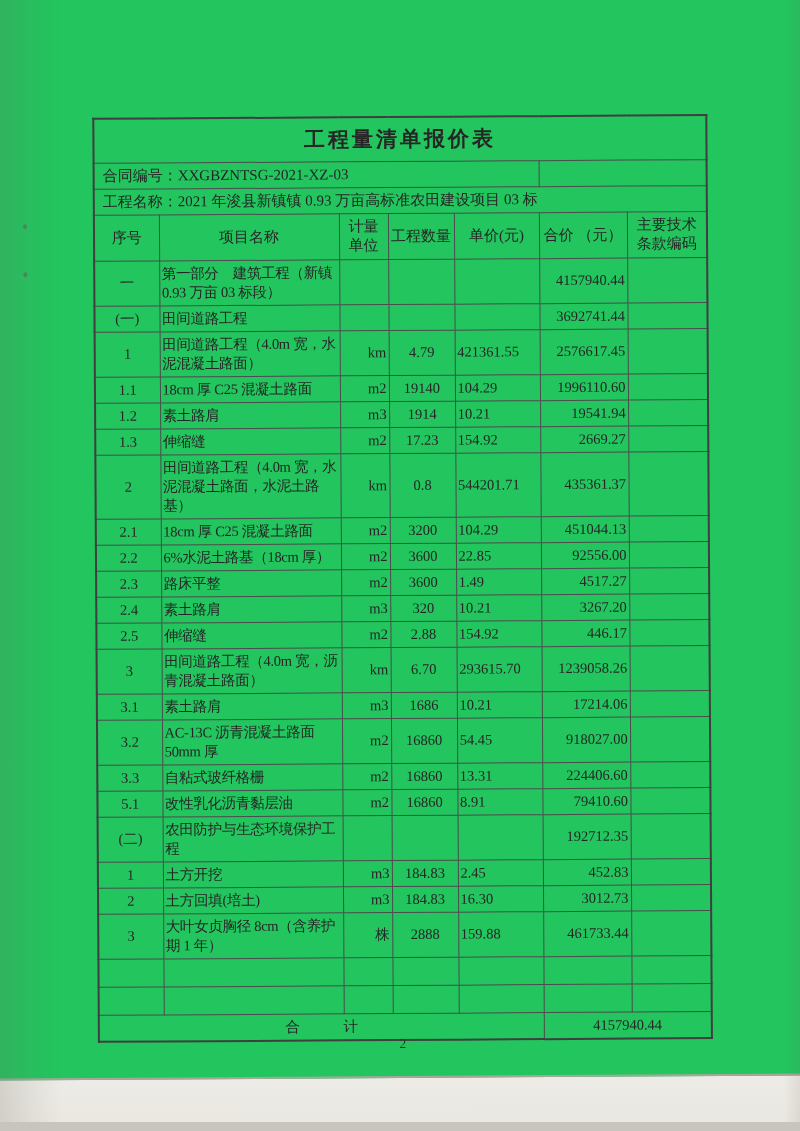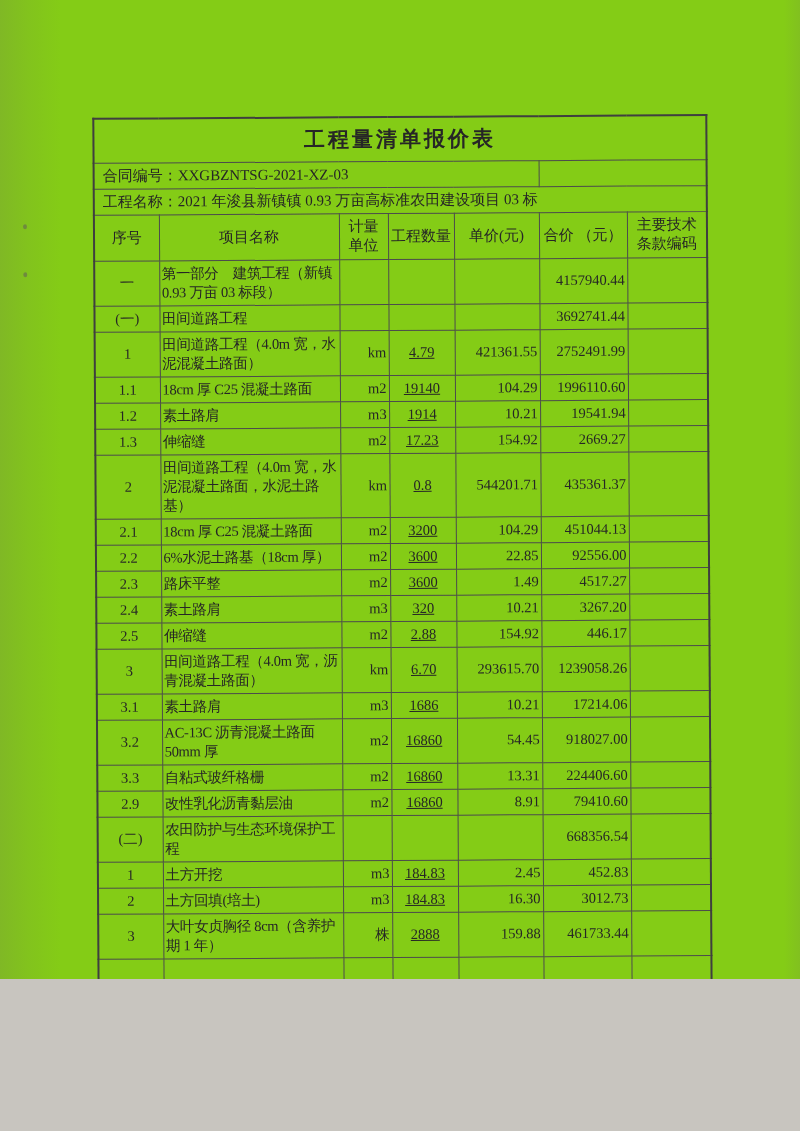--- a/index.html
+++ b/index.html
@@ -1,36 +1,36 @@
 <!DOCTYPE html>
 <html><head>
 <meta charset="utf-8">
 <style>
   * { margin:0; padding:0; box-sizing:border-box; }
   html,body { width:800px; height:1131px; }
   body { font-family:"Liberation Serif","DejaVu Serif",serif; background:#c8c5bf; }
-  .page { position:relative; width:800px; height:979px; background:#84cc16; overflow:hidden; }
+  .page { position:relative; width:800px; height:1122px; background:#22c55e; overflow:hidden; }
   .scan { position:absolute; inset:0; transform:rotate(-0.35deg); transform-origin:400px 560px; }
 
   .quote-table { position:absolute; left:95px; top:116px; width:613px;
                  border-collapse:collapse; table-layout:fixed; color:#262626;
                  border:2px solid #3f3f3f; }
   .quote-table td, .quote-table th { border:1px solid #4c4c4c; font-weight:normal;
                  font-size:14.5px; line-height:19px; padding:3px 2px;
                  vertical-align:middle; height:26px; overflow:hidden; }
   tr.title-row td { height:44px; font-size:21px; font-weight:bold; letter-spacing:3px;
                  text-align:center; }
   tr.meta-row td { height:24px; text-align:left; padding-left:8px; font-size:15px; }
   tr.header-row th { height:46px; text-align:center; white-space:pre-line; font-size:15px; }
   .c-no   { text-align:center; }
   .c-name { text-align:left; font-size:13px; letter-spacing:-0.3px;
             padding:3px 4px 3px 7px; }
   .c-unit { text-align:right; font-size:13.5px; }
-  .c-qty  { text-align:center;text-decoration:underline; }
-  .c-price{ text-align:right; padding-right:8px; }
+  .c-qty  { text-align:center; }
+  .c-price{ text-align:left; padding-right:8px; }
   .c-total{ text-align:right; padding-right:8px; }
   tr.empty-row td { height:28px; }
   tr.sum-row td { height:26px; }
   .sum-label { text-align:center; font-size:16px; }
   .sum-value { text-align:center; }
 
   .page-number { position:absolute; left:0; top:1036px; width:800px; text-align:center;
                  font-size:13.5px; color:#33322f; }
   .below-page  { position:absolute; top:1076px; left:-24px; width:848px; height:140px;
                  border-top:2px solid #a8a59d;
@@ -99,21 +99,21 @@
     <td class="c-price"></td>
     <td class="c-total">3692741.44</td>
     <td class="c-code"></td>
   </tr>
           <tr>
     <td class="c-no">1</td>
     <td class="c-name">田间道路工程（4.0m 宽，水泥混凝土路面）</td>
     <td class="c-unit">km</td>
     <td class="c-qty">4.79</td>
     <td class="c-price">421361.55</td>
-    <td class="c-total">2752491.99</td>
+    <td class="c-total">2576617.45</td>
     <td class="c-code"></td>
   </tr>
           <tr>
     <td class="c-no">1.1</td>
     <td class="c-name">18cm 厚 C25 混凝土路面</td>
     <td class="c-unit">m2</td>
     <td class="c-qty">19140</td>
     <td class="c-price">104.29</td>
     <td class="c-total">1996110.60</td>
     <td class="c-code"></td>
@@ -220,35 +220,35 @@
           <tr>
     <td class="c-no">3.3</td>
     <td class="c-name">自粘式玻纤格栅</td>
     <td class="c-unit">m2</td>
     <td class="c-qty">16860</td>
     <td class="c-price">13.31</td>
     <td class="c-total">224406.60</td>
     <td class="c-code"></td>
   </tr>
           <tr>
-    <td class="c-no">2.9</td>
+    <td class="c-no">5.1</td>
     <td class="c-name">改性乳化沥青黏层油</td>
     <td class="c-unit">m2</td>
     <td class="c-qty">16860</td>
     <td class="c-price">8.91</td>
     <td class="c-total">79410.60</td>
     <td class="c-code"></td>
   </tr>
           <tr>
     <td class="c-no">(二)</td>
     <td class="c-name">农田防护与生态环境保护工程</td>
     <td class="c-unit"></td>
     <td class="c-qty"></td>
     <td class="c-price"></td>
-    <td class="c-total">668356.54</td>
+    <td class="c-total">192712.35</td>
     <td class="c-code"></td>
   </tr>
           <tr>
     <td class="c-no">1</td>
     <td class="c-name">土方开挖</td>
     <td class="c-unit">m3</td>
     <td class="c-qty">184.83</td>
     <td class="c-price">2.45</td>
     <td class="c-total">452.83</td>
     <td class="c-code"></td>

